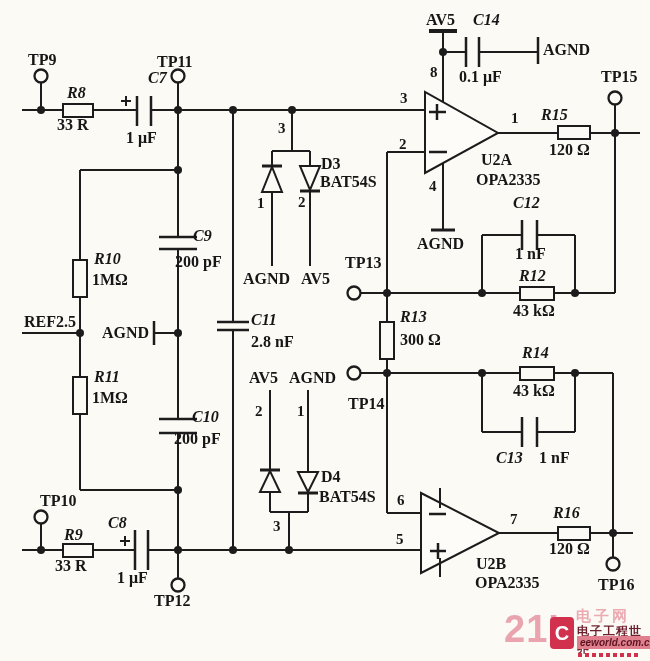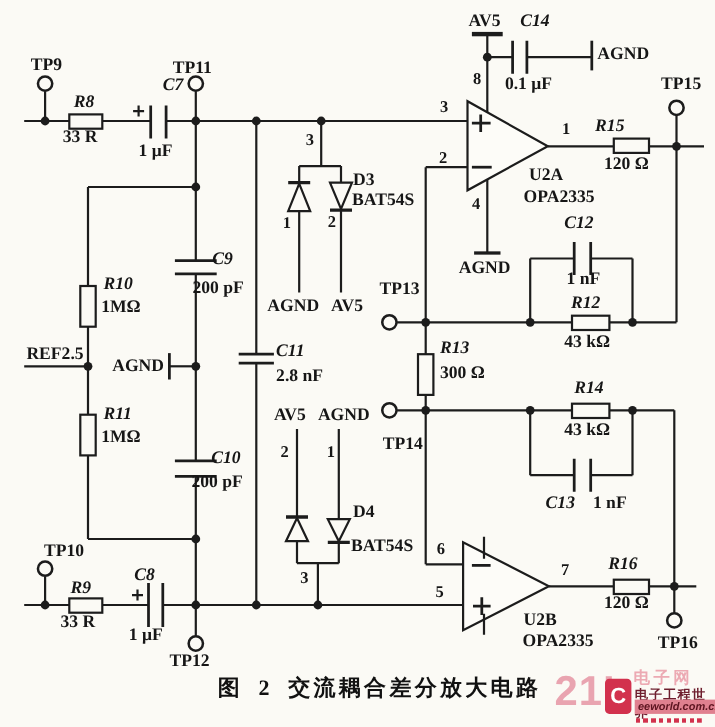--- a/index.html
+++ b/index.html
@@ -235,41 +235,40 @@
   <span class="lb" style="left:348px;top:396px">TP14</span>
   <span class="lb it" style="left:522px;top:345px">R14</span>
   <span class="lb" style="left:513px;top:383px">43 kΩ</span>
   <span class="lb it" style="left:496px;top:450px">C13</span>
   <span class="lb" style="left:539px;top:450px">1 nF</span>
 
   <span class="lb" style="left:249px;top:370px">AV5</span>
   <span class="lb" style="left:289px;top:370px">AGND</span>
   <span class="lb pin" style="left:255px;top:404px">2</span>
   <span class="lb pin" style="left:297px;top:404px">1</span>
-  <span class="lb" style="left:321px;top:458px">D4</span>
+  <span class="lb" style="left:321px;top:469px">D4</span>
   <span class="lb" style="left:319px;top:489px">BAT54S</span>
   <span class="lb pin" style="left:273px;top:519px">3</span>
 
   <span class="lb" style="left:40px;top:493px">TP10</span>
   <span class="lb it" style="left:64px;top:527px">R9</span>
   <span class="lb" style="left:55px;top:558px">33 R</span>
-  <span class="lb it" style="left:122px;top:515px">C8</span>
+  <span class="lb it" style="left:108px;top:515px">C8</span>
   <span class="lb" style="left:117px;top:570px">1 μF</span>
   <span class="lb" style="left:154px;top:593px">TP12</span>
 
   <span class="lb pin" style="left:397px;top:493px">6</span>
   <span class="lb pin" style="left:396px;top:532px">5</span>
   <span class="lb pin" style="left:510px;top:512px">7</span>
   <span class="lb" style="left:476px;top:556px">U2B</span>
   <span class="lb" style="left:475px;top:575px">OPA2335</span>
   <span class="lb it" style="left:553px;top:505px">R16</span>
   <span class="lb" style="left:549px;top:541px">120 Ω</span>
   <span class="lb" style="left:598px;top:577px">TP16</span>
 
-  <div class="caption">图 2 交流耦合差分放大电路</div>
 
   <div class="wm">
     <span class="wm-big">21I</span>
     <span class="wm-ghost">电子网</span>
     <span class="wm-logo">C</span>
     <span class="wm-name">电子工程世界</span>
     <span class="wm-url">eeworld.com.cn</span>
     <span class="wm-dots"></span>
   </div>
 

